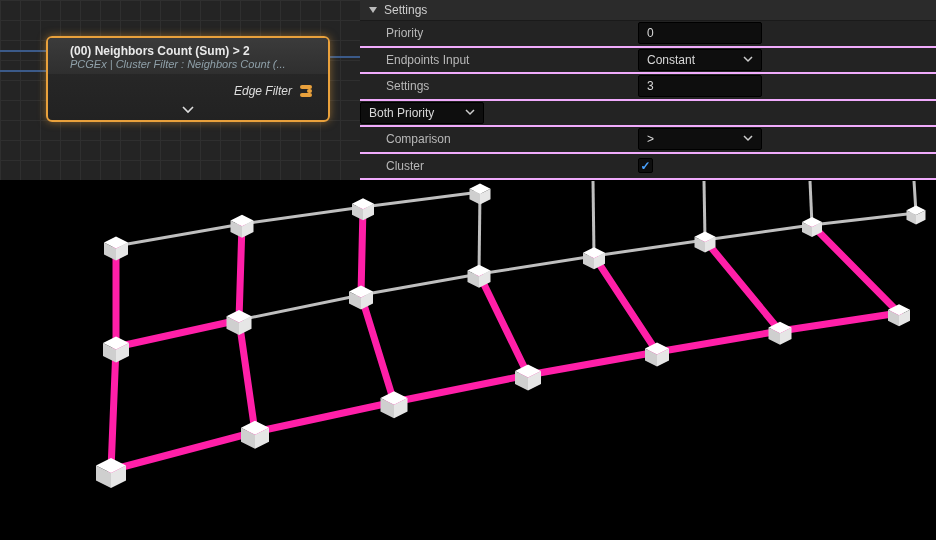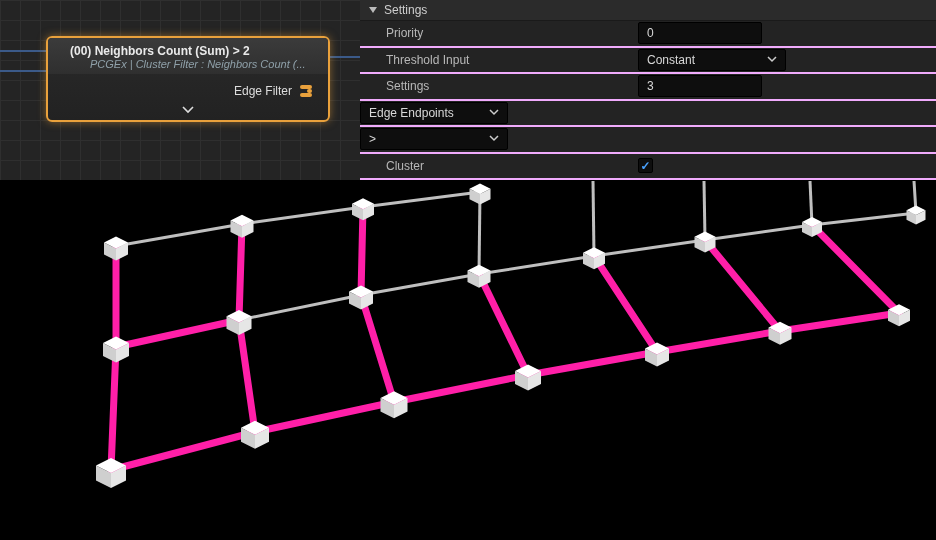--- a/index.html
+++ b/index.html
@@ -68,31 +68,31 @@
     overflow: hidden;
     text-overflow: ellipsis;
   }
   .node-subtitle {
     color: #8fa0a9;
     font-style: italic;
     font-size: 11px;
     white-space: nowrap;
     overflow: hidden;
     text-overflow: ellipsis;
-    margin-left: 20px;
   }
   .node-body {
     padding: 8px 10px 4px 10px;
   }
   .node-pin {
     display: flex;
     justify-content: flex-end;
     align-items: center;
     gap: 8px;
     padding: 2px 0;
+    font-style: italic;
   }
   .node-pin-label {
     color: #ddd;
     font-size: 12px;
   }
   .node-pin-icon svg { display: block; }
   .node-expand {
     display: flex;
     justify-content: center;
     padding: 2px 0 6px 0;
@@ -147,21 +147,21 @@
     width: 124px;
     outline: none;
   }
   .combo {
     background: #0e0e0e;
     border: 1px solid #000;
     border-radius: 2px;
     color: #d8d8d8;
     font-size: 12px;
     padding: 3px 8px;
-    width: 148px;
+    width: 124px;
     display: flex;
     justify-content: space-between;
     align-items: center;
     cursor: default;
   }
   .combo .chev svg { display: block; }
   .checkbox {
     width: 15px;
     height: 15px;
     background: #0e0e0e;
@@ -242,21 +242,21 @@
     </div>
 
     <div class="prop-row">
       <div class="prop-label">Priority</div>
       <div class="prop-value">
         <input class="text-input" value="0" style="">
       </div>
     </div>
 
     <div class="prop-row">
-      <div class="prop-label">Threshold Input</div>
+      <div class="prop-label">Endpoints Input</div>
       <div class="prop-value">
         <div class="combo">
           <span>Constant</span>
           <span class="chev">
             <svg width="10" height="8" viewBox="0 0 10 8">
                 <path d="M1 1 L5 5 L9 1" stroke="#ccc" stroke-width="1.5" fill="none"></path>
               </svg>
           </span>
         </div>
       </div>
@@ -265,31 +265,32 @@
     <div class="prop-row">
       <div class="prop-label">Settings</div>
       <div class="prop-value">
         <input class="text-input" value="3" style="">
       </div>
     </div>
 
     <div class="prop-row">
       <div class="prop-value">
         <div class="combo">
-          <span>Edge Endpoints</span>
+          <span>Both Priority</span>
           <span class="chev">
             <svg width="10" height="8" viewBox="0 0 10 8">
                 <path d="M1 1 L5 5 L9 1" stroke="#ccc" stroke-width="1.5" fill="none"></path>
               </svg>
           </span>
         </div>
       </div>
     </div>
 
     <div class="prop-row">
+      <div class="prop-label">Comparison</div>
       <div class="prop-value">
         <div class="combo">
           <span>&gt;</span>
           <span class="chev">
             <svg width="10" height="8" viewBox="0 0 10 8">
                 <path d="M1 1 L5 5 L9 1" stroke="#ccc" stroke-width="1.5" fill="none"></path>
               </svg>
           </span>
         </div>
       </div>

